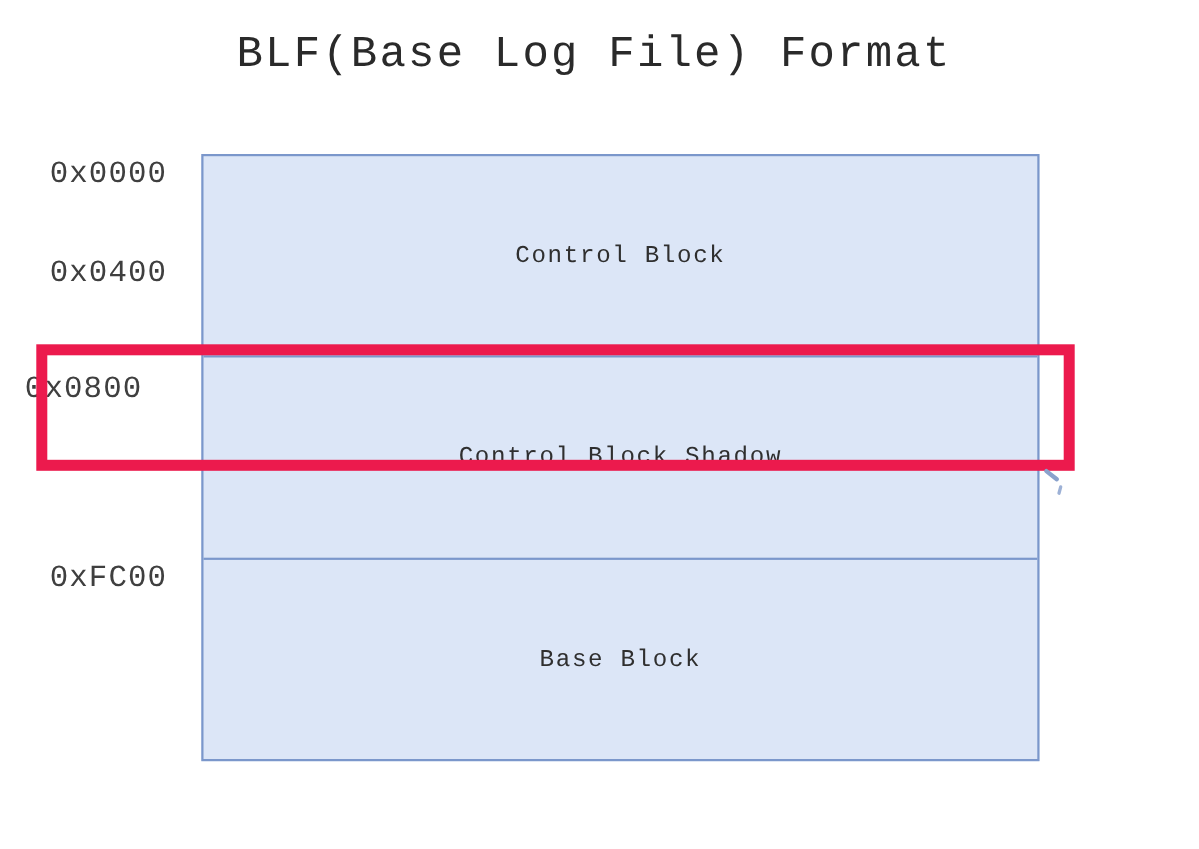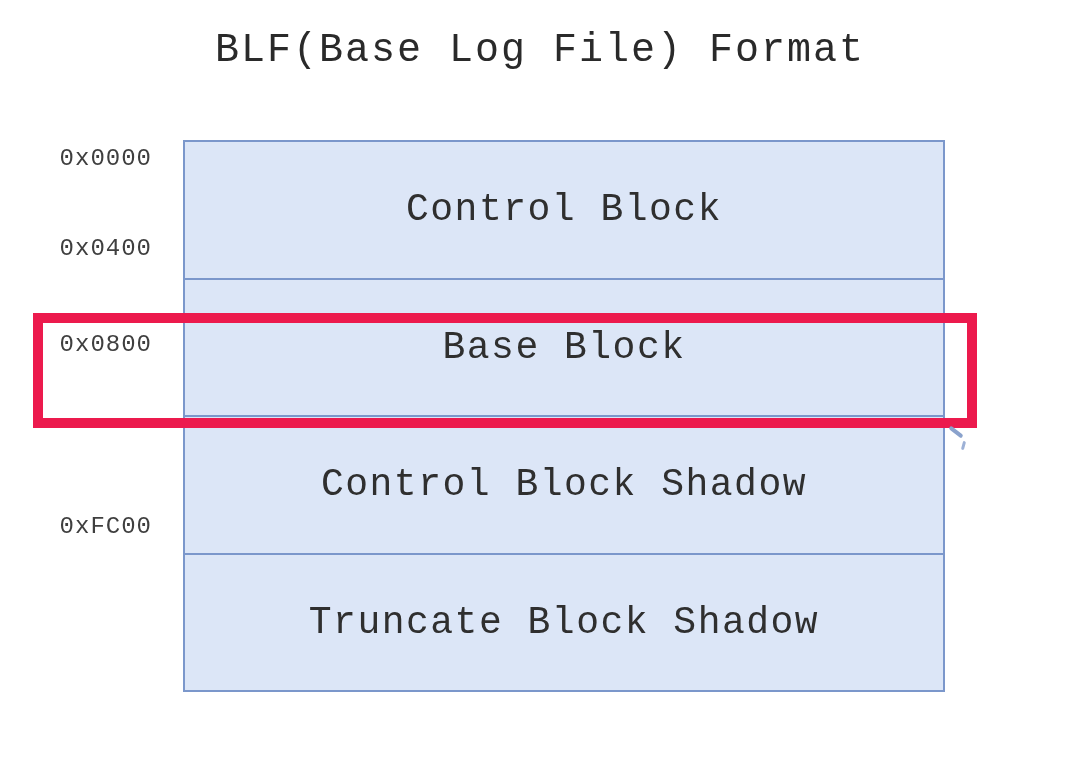--- a/index.html
+++ b/index.html
@@ -45,40 +45,40 @@
   .block-row {
     flex: 1 1 0;
     display: flex;
     align-items: center;
     justify-content: center;
   }
   .block-row + .block-row {
     border-top: 2px solid #7b97cb;
   }
   .block-label {
-    font-size: 38px;
+    font-size: 22px;
     letter-spacing: 1.5px;
     color: #2f2f2f;
     white-space: nowrap;
   }
   .addr {
     position: absolute;
     left: 0;
     width: 152px;
     text-align: right;
-    font-size: 24px;
+    font-size: 28px;
     letter-spacing: 1px;
     color: #3f3f3f;
     line-height: 30px;
     z-index: 2;
     white-space: nowrap;
   }
   .addr-0 { top: 144px; }
   .addr-1 { top: 234px; }
-  .addr-2 { top: 330px; }
+  .addr-2 { top: 340px; text-align: center; }
   .addr-3 { top: 420px; }
   .addr-4 { top: 512px; }
   .addr-5 { top: 603px; }
   .highlight-rect {
     position: absolute;
     left: 33px;
     top: 313px;
     width: 944px;
     height: 115px;
     box-sizing: border-box;
@@ -119,27 +119,24 @@
   <span class="addr addr-0">0x0000</span>
   <span class="addr addr-1">0x0400</span>
   <span class="addr addr-2">0x0800</span>
   <span class="addr addr-4">0xFC00</span>
 
   <div class="block-stack">
     <div class="block-row">
       <span class="block-label">Control Block</span>
     </div>
     <div class="block-row">
-      <span class="block-label">Base Block</span>
-    </div>
-    <div class="block-row">
       <span class="block-label">Control Block Shadow</span>
     </div>
     <div class="block-row">
-      <span class="block-label">Truncate Block Shadow</span>
+      <span class="block-label">Base Block</span>
     </div>
   </div>
 
   <div class="highlight-rect"></div>
   <div class="stray-mark-1"></div>
   <div class="stray-mark-2"></div>
 
 </div>
 
 </body></html>

